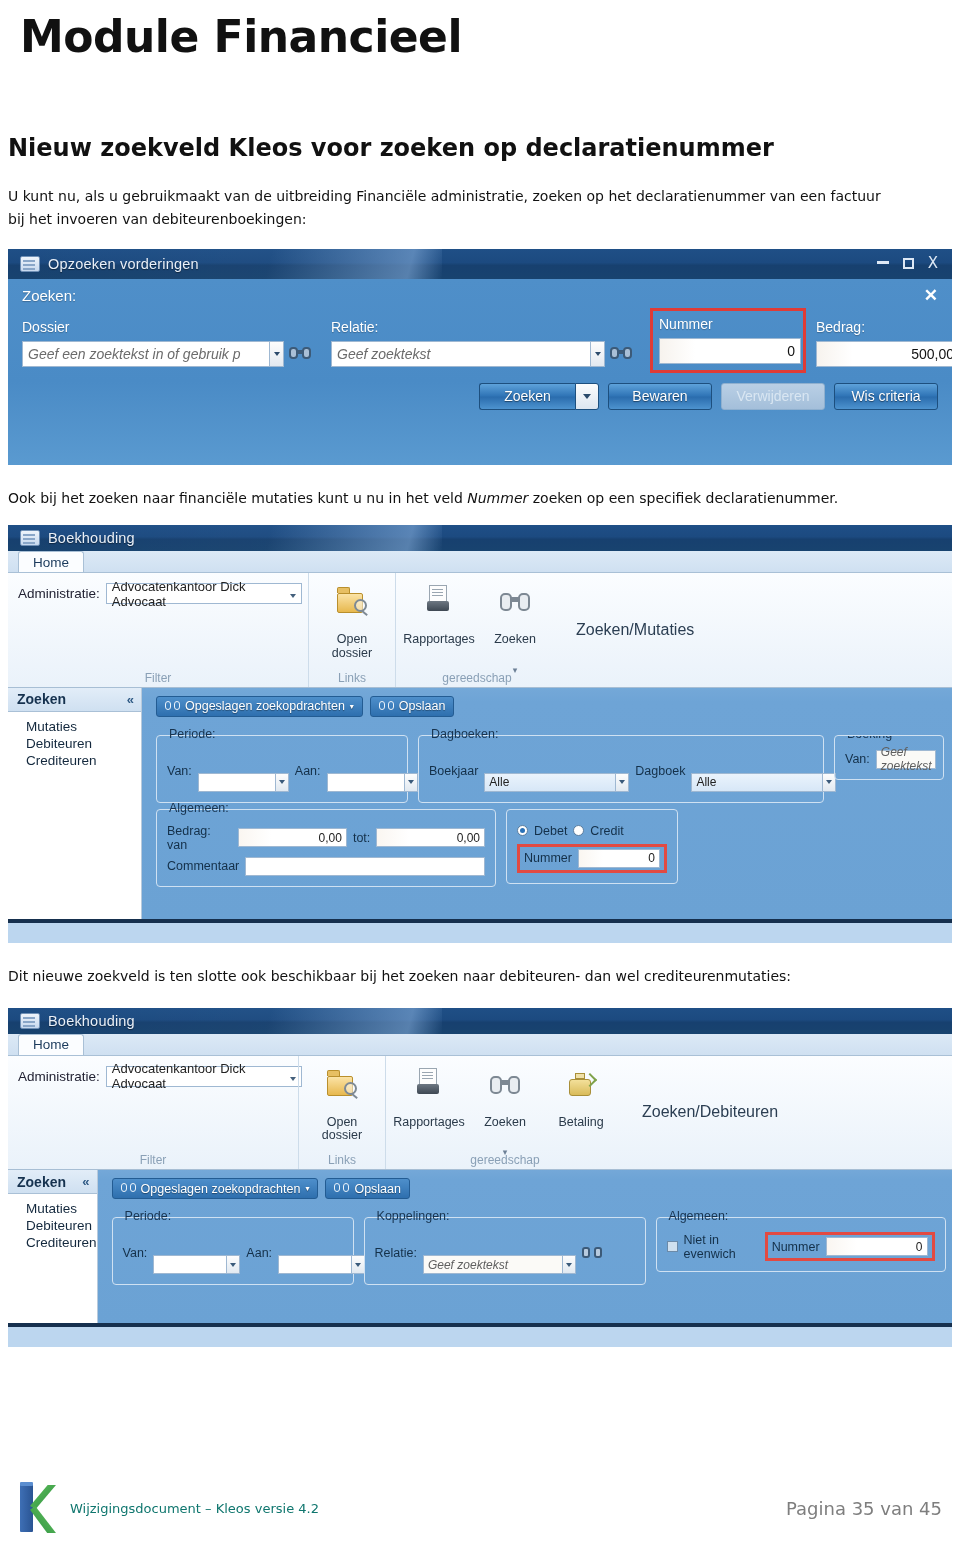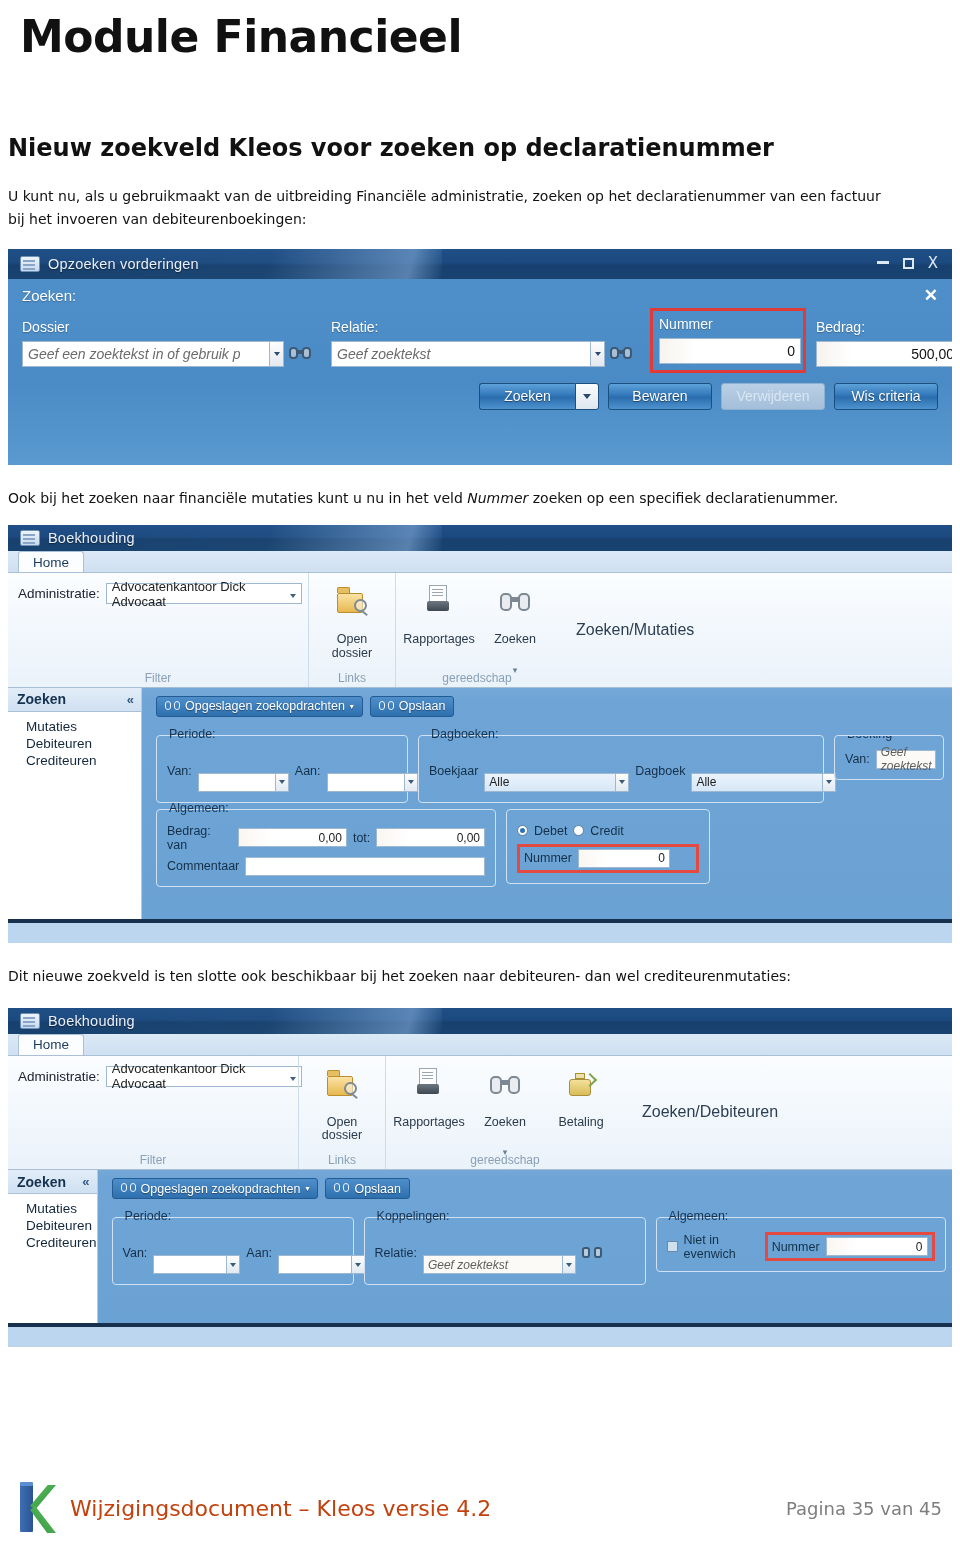--- a/index.html
+++ b/index.html
@@ -223,21 +223,21 @@
   .ic-pay .ar{position:absolute;right:0;top:3px;width:10px;height:10px;border-top:2px solid #7fa24a;border-right:2px solid #7fa24a;transform:rotate(45deg);}
 
   
   .footer { position:absolute; left:0; right:0; bottom:0; height:92px; padding: 0 18px; }
   .footer .line { display:flex; align-items:center; height:92px; }
   .klogo { width:44px;height:52px;position:relative;flex:none;margin-right:8px; }
   .klogo .bar{position:absolute;left:2px;top:2px;width:13px;height:48px;background:linear-gradient(to right,#3e6fb5,#2a5493);border-radius:1px;}
   .klogo .bartop{position:absolute;left:2px;top:0;width:13px;height:4px;background:#5b8ed0;border-radius:1px;}
   .klogo .ch1{position:absolute;left:12px;top:3px;width:26px;height:24px;background:linear-gradient(135deg,#5fbf5a,#2f9144);clip-path:polygon(0% 88%,68% 0%,100% 0%,22% 100%);}
   .klogo .ch2{position:absolute;left:12px;top:24px;width:26px;height:27px;background:linear-gradient(45deg,#2f9144,#63c35c);clip-path:polygon(20% 0%,100% 100%,66% 100%,0% 14%);}
-  .footer .ftext { font-size:22px; color:#c2410c; font-family:"DejaVu Sans", sans-serif;text-align:right; }
+  .footer .ftext { font-size:13px; color:#0f766e; font-family:"DejaVu Sans", sans-serif;text-align:right; }
   .footer .fpage { margin-left:auto; font-size:18px; color:#7e7e7e; font-family:"DejaVu Sans", sans-serif;}
 </style>
 </head>
 <body>
 
 <div class="page">
 
   <h1 class="doc-title">Module Financieel</h1>
 
   <div style="height:62px"></div>
@@ -479,21 +479,21 @@
                 <span class="finp num" style="width:112px">0,00</span>
                 <span class="flbl">tot:</span>
                 <span class="finp num" style="width:112px">0,00</span>
               </div>
               <div class="grow">
                 <span class="flbl">Commentaar</span>
                 <span class="finp" style="width:255px"></span>
               </div>
             </div>
 
-            <div class="gbox" style="width:204px">
+            <div class="gbox" style="width:172px">
               <div class="grow" style="margin-bottom:6px">
                 <span class="radio on"></span>
                 <span class="flbl">Debet</span>
                 <span class="radio"></span>
                 <span class="flbl">Credit</span>
               </div>
               <div class="red-box">
                 <span class="flbl">Nummer</span>
                 <span class="finp num" style="width:92px">0</span>
               </div>

